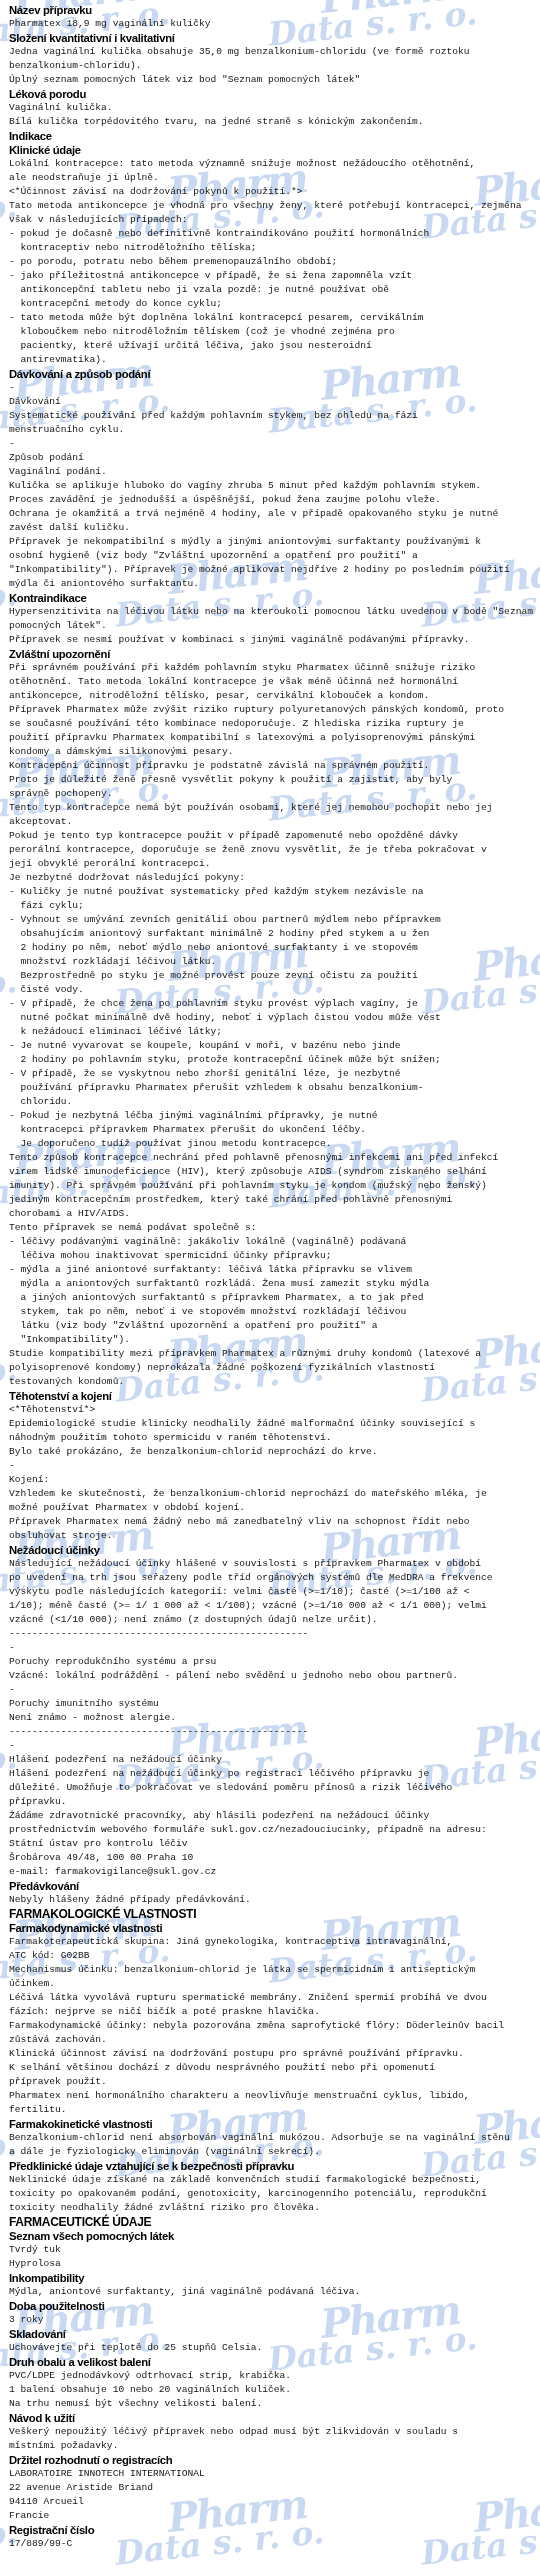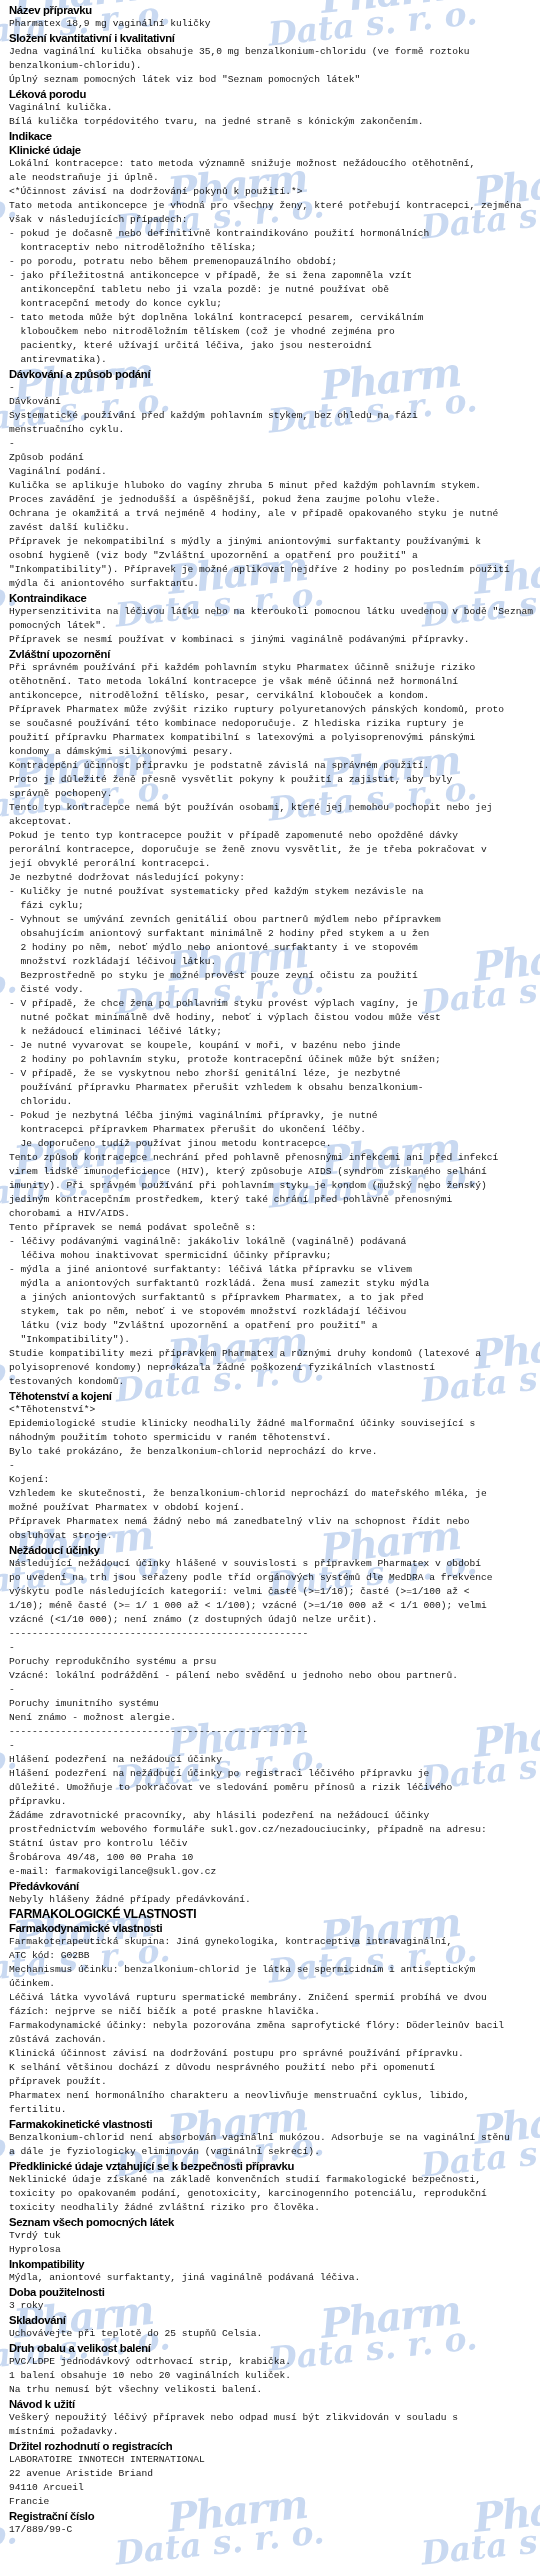--- a/index.html
+++ b/index.html
@@ -364,20 +364,21 @@
 přípravek použít.
 Pharmatex není hormonálního charakteru a neovlivňuje menstruační cyklus, libido,
 fertilitu.</div>
       <div class="heading">Farmakokinetické vlastnosti</div>
       <div class="body-text">Benzalkonium-chlorid není absorbován vaginální mukózou. Adsorbuje se na vaginální stěnu
 a dále je fyziologicky eliminován (vaginální sekrecí).</div>
       <div class="heading">Předklinické údaje vztahující se k bezpečnosti přípravku</div>
       <div class="body-text">Neklinické údaje získané na základě konvenčních studií farmakologické bezpečnosti,
 toxicity po opakovaném podání, genotoxicity, karcinogenního potenciálu, reprodukční
 toxicity neodhalily žádné zvláštní riziko pro člověka.</div>
+      <div class="heading major">FARMACEUTICKÉ ÚDAJE</div>
       <div class="heading">Seznam všech pomocných látek</div>
       <div class="body-text">Tvrdý tuk
 Hyprolosa</div>
       <div class="heading">Inkompatibility</div>
       <div class="body-text">Mýdla, aniontové surfaktanty, jiná vaginálně podávaná léčiva.</div>
       <div class="heading">Doba použitelnosti</div>
       <div class="body-text">3 roky</div>
       <div class="heading">Skladování</div>
       <div class="body-text">Uchovávejte při teplotě do 25 stupňů Celsia.</div>
       <div class="heading">Druh obalu a velikost balení</div>

